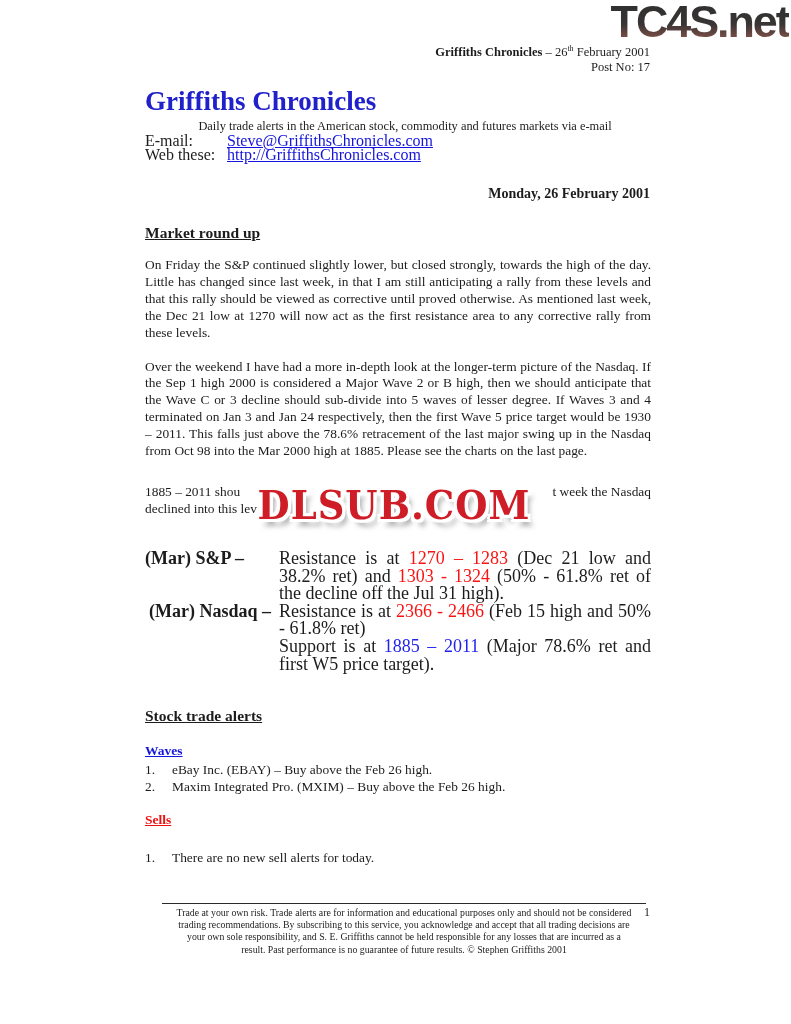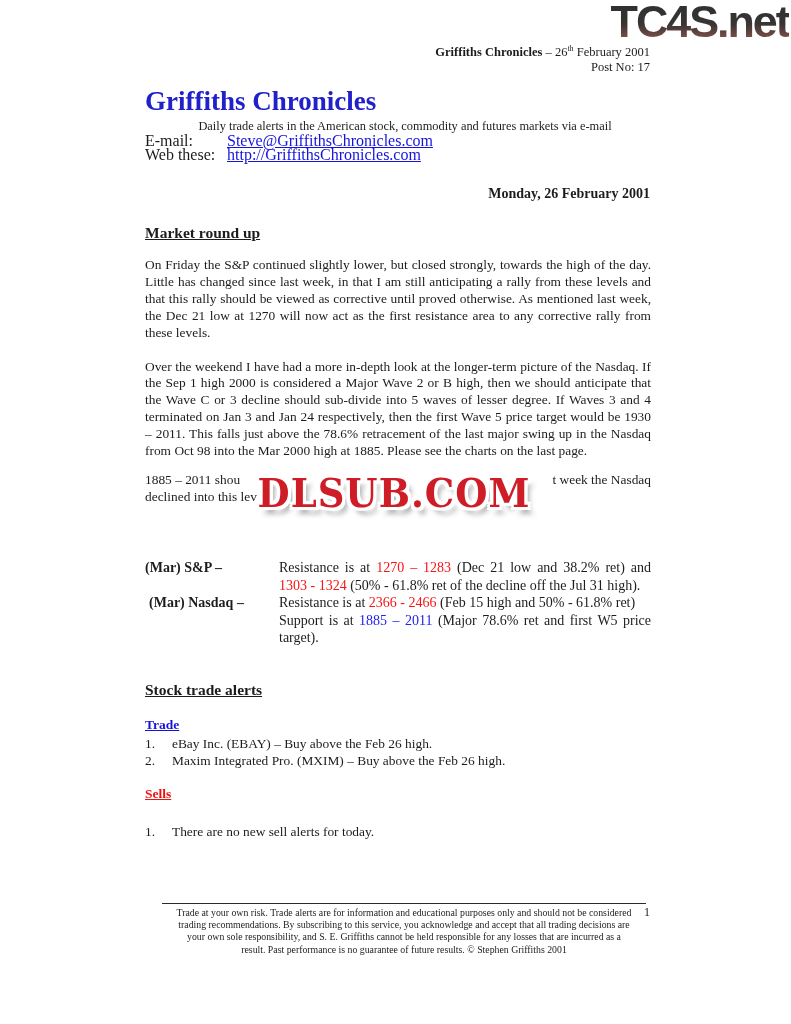--- a/index.html
+++ b/index.html
@@ -37,37 +37,37 @@
     font-size:14px; font-weight:bold; }
 
   
   .content { position:absolute; left:145px; top:224px; width:506px; }
   .h2 { font-size:15.5px; font-weight:bold; text-decoration:underline; }
   .para { font-size:13.4px; line-height:16.9px; text-align:justify; }
   #para1 { margin-top:15px; }
   #para2 { margin-top:17px; }
 
   
-  .p3 { position:relative; margin-top:12px; height:36px; font-size:13.4px; line-height:16.9px; }
+  .p3 { position:relative; margin-top:24px; height:36px; font-size:13.4px; line-height:16.9px; }
   .p3-line1 { display:flex; justify-content:space-between; }
   .dlsub {
     position:absolute; left:103px; top:-5px; width:292px; height:52px;
     display:flex; align-items:center; justify-content:center;
     font-family:"DejaVu Serif", serif; font-weight:bold;
     font-size:37px; letter-spacing:1px; color:#ce1d26;
     text-shadow:
       -3px 0 0 #fff, 3px 0 0 #fff, 0 -3px 0 #fff, 0 3px 0 #fff,
       -2px -2px 0 #fff, 2px -2px 0 #fff, -2px 2px 0 #fff, 2px 2px 0 #fff,
       -3px 3px 0 #fff, 3px -3px 0 #fff, 3px 3px 0 #fff, -3px -3px 0 #fff,
       5px 6px 5px rgba(110,110,110,.55);
     transform:scaleY(1.08);
   }
 
   
-  .levels { margin-top:51px; font-size:14px; line-height:17.6px; }
+  .levels { margin-top:30px; font-size:18px; line-height:17.6px; }
   .lev-row { display:flex; }
   .lev-label { flex:0 0 134px; font-weight:bold; }
   .lev-label.indent { padding-left:4px; }
   .lev-text { flex:1; text-align:justify; }
   .red { color:#f91414; }
   .blue { color:#2222ee; }
 
   
   .stock-head { margin-top:34px; }
   .buys { margin-top:18px; font-size:13.5px; font-weight:bold;
@@ -147,21 +147,21 @@
     </div>
     <div class="lev-row">
       <span class="lev-label indent">(Mar) Nasdaq –</span>
       <span class="lev-text"><span>Resistance is at </span><span class="red">2366 - 2466</span><span> (Feb 15 high and 50% - 61.8% ret)</span><br>
         <span>Support is at </span><span class="blue">1885 – 2011</span><span> (Major 78.6% ret and first W5 price target).</span></span>
     </div>
   </div>
 
   <div class="h2 stock-head">Stock trade alerts</div>
 
-  <div class="buys">Trade</div>
+  <div class="buys">Waves</div>
   <div class="alert-list">
     <div class="alert-item">
       <span class="num">1.</span>
       <span>eBay Inc. (EBAY) – Buy above the Feb 26 high.</span>
     </div>
     <div class="alert-item">
       <span class="num">2.</span>
       <span>Maxim Integrated Pro. (MXIM) – Buy above the Feb 26 high.</span>
     </div>
   </div>

